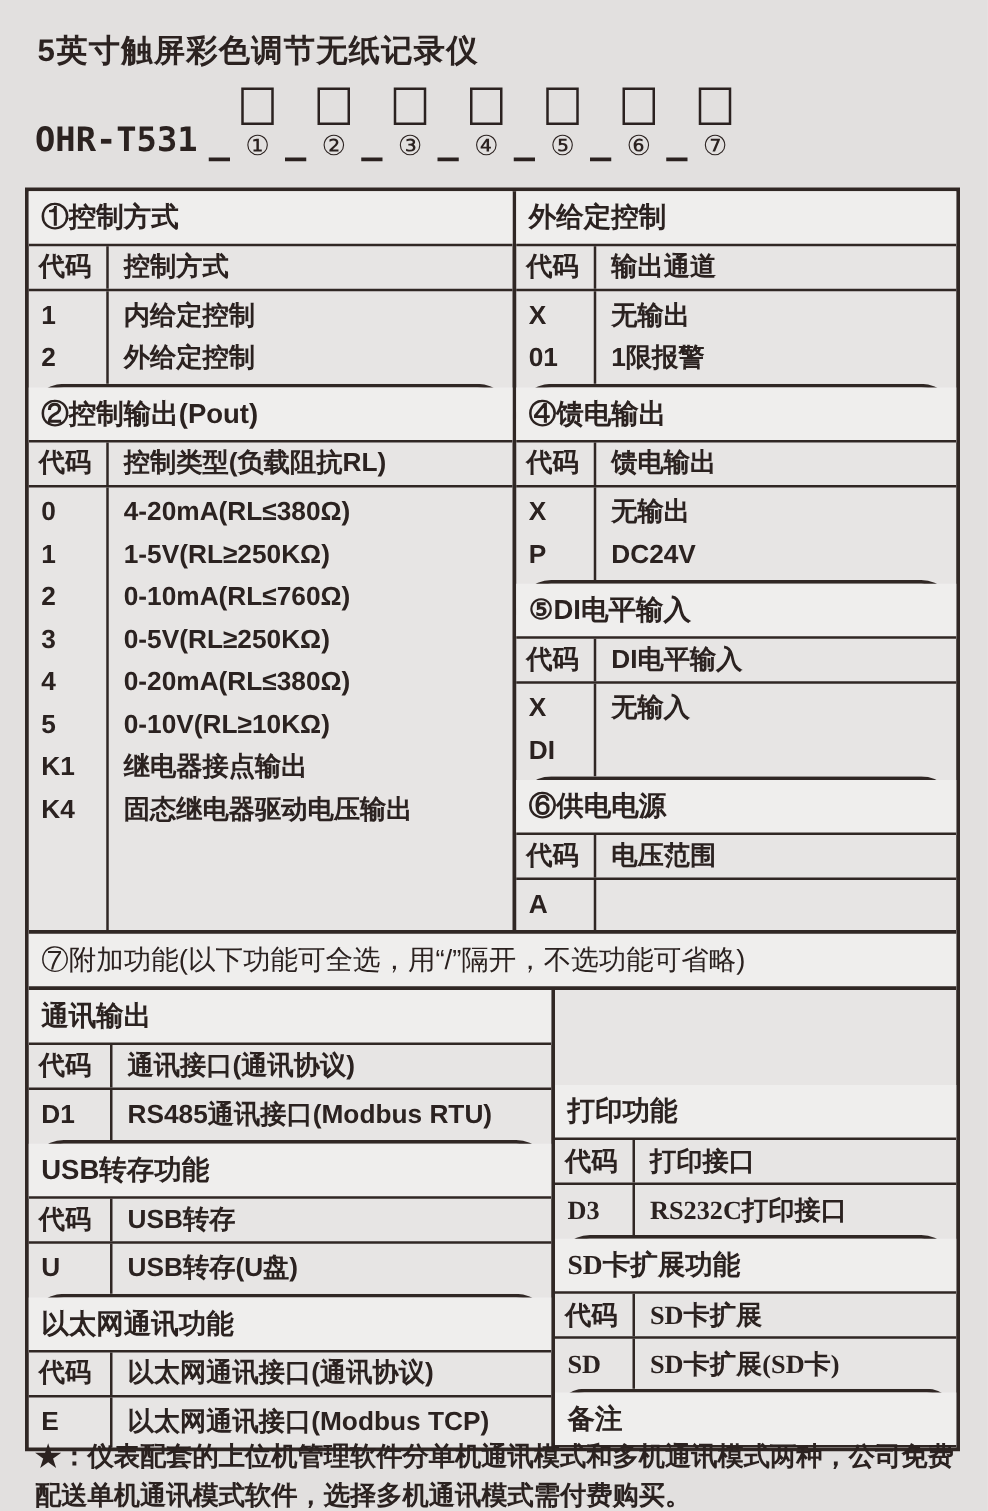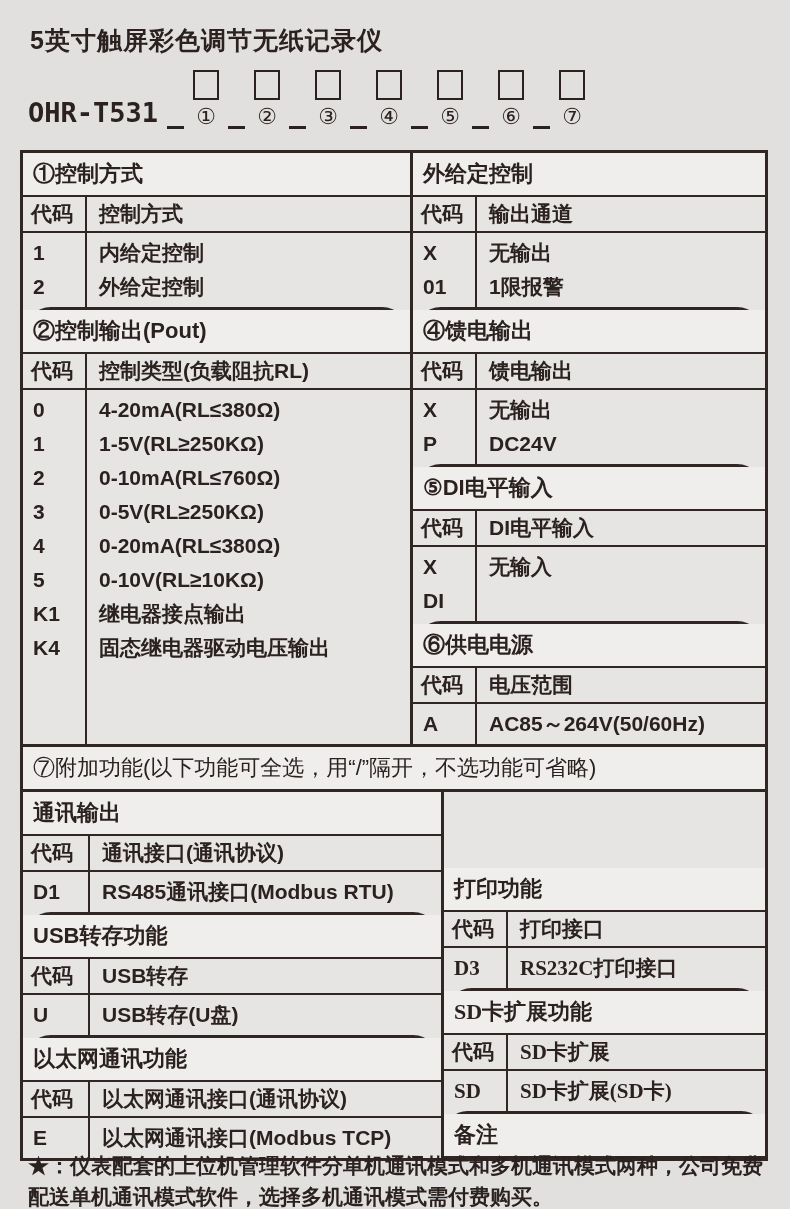--- a/index.html
+++ b/index.html
@@ -223,23 +223,20 @@
       <div class="sec sec-sep sec-grow">
         <div class="sec-header">⑥供电电源</div>
         <div class="subrow">
           <div class="code-h">代码</div>
           <div class="lbl-h">电压范围</div>
         </div>
         <div class="sec-body">
           <div class="codes">
             <div class="cell">A</div>
           </div>
-          <div class="descs">
-            <div class="cell">AC85～264V(50/60Hz)</div>
-          </div>
         </div>
       </div>
     </div>
   </div>
 
   <div class="extra-header">⑦附加功能(以下功能可全选，用“/”隔开，不选功能可省略)</div>
 
   <div class="bottom-region">
 
     <div class="b-left">

